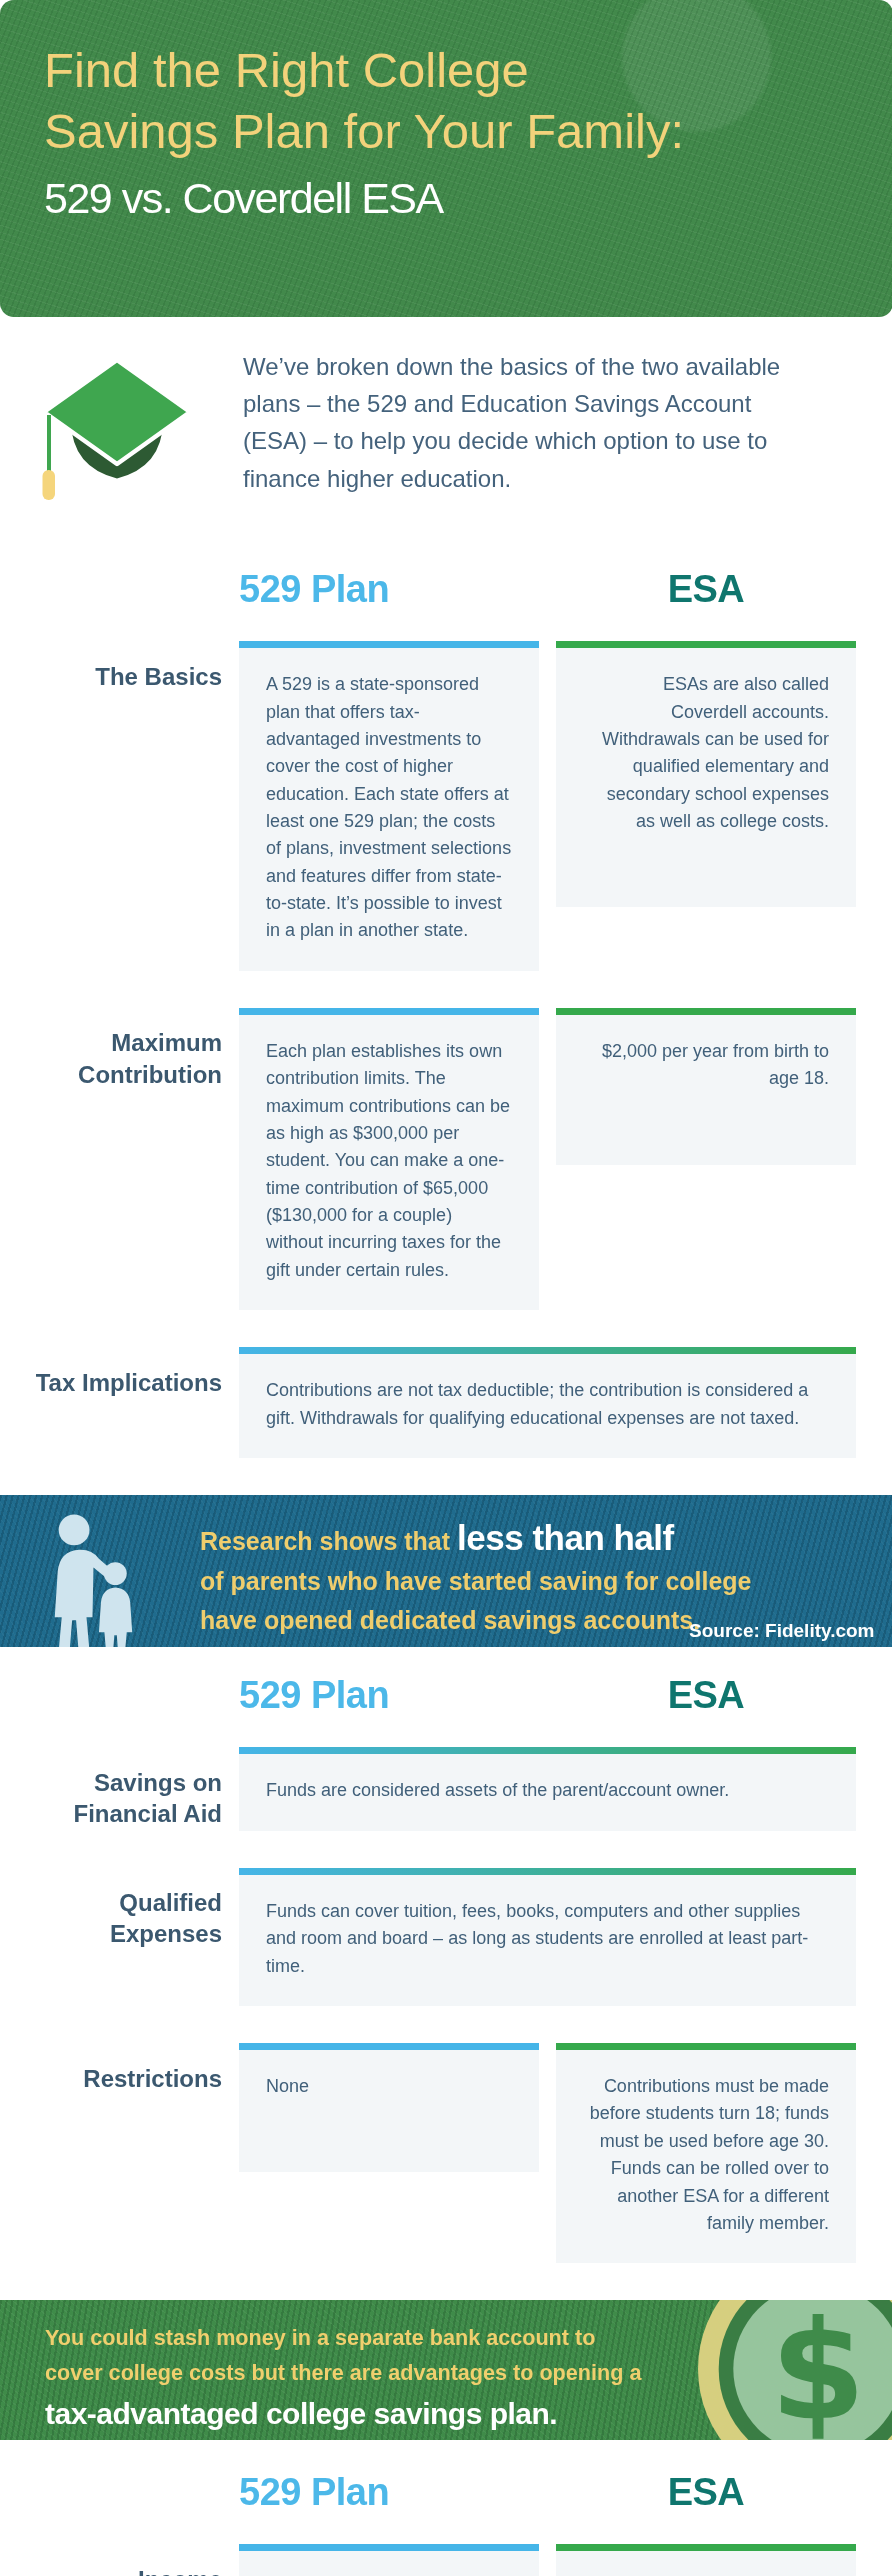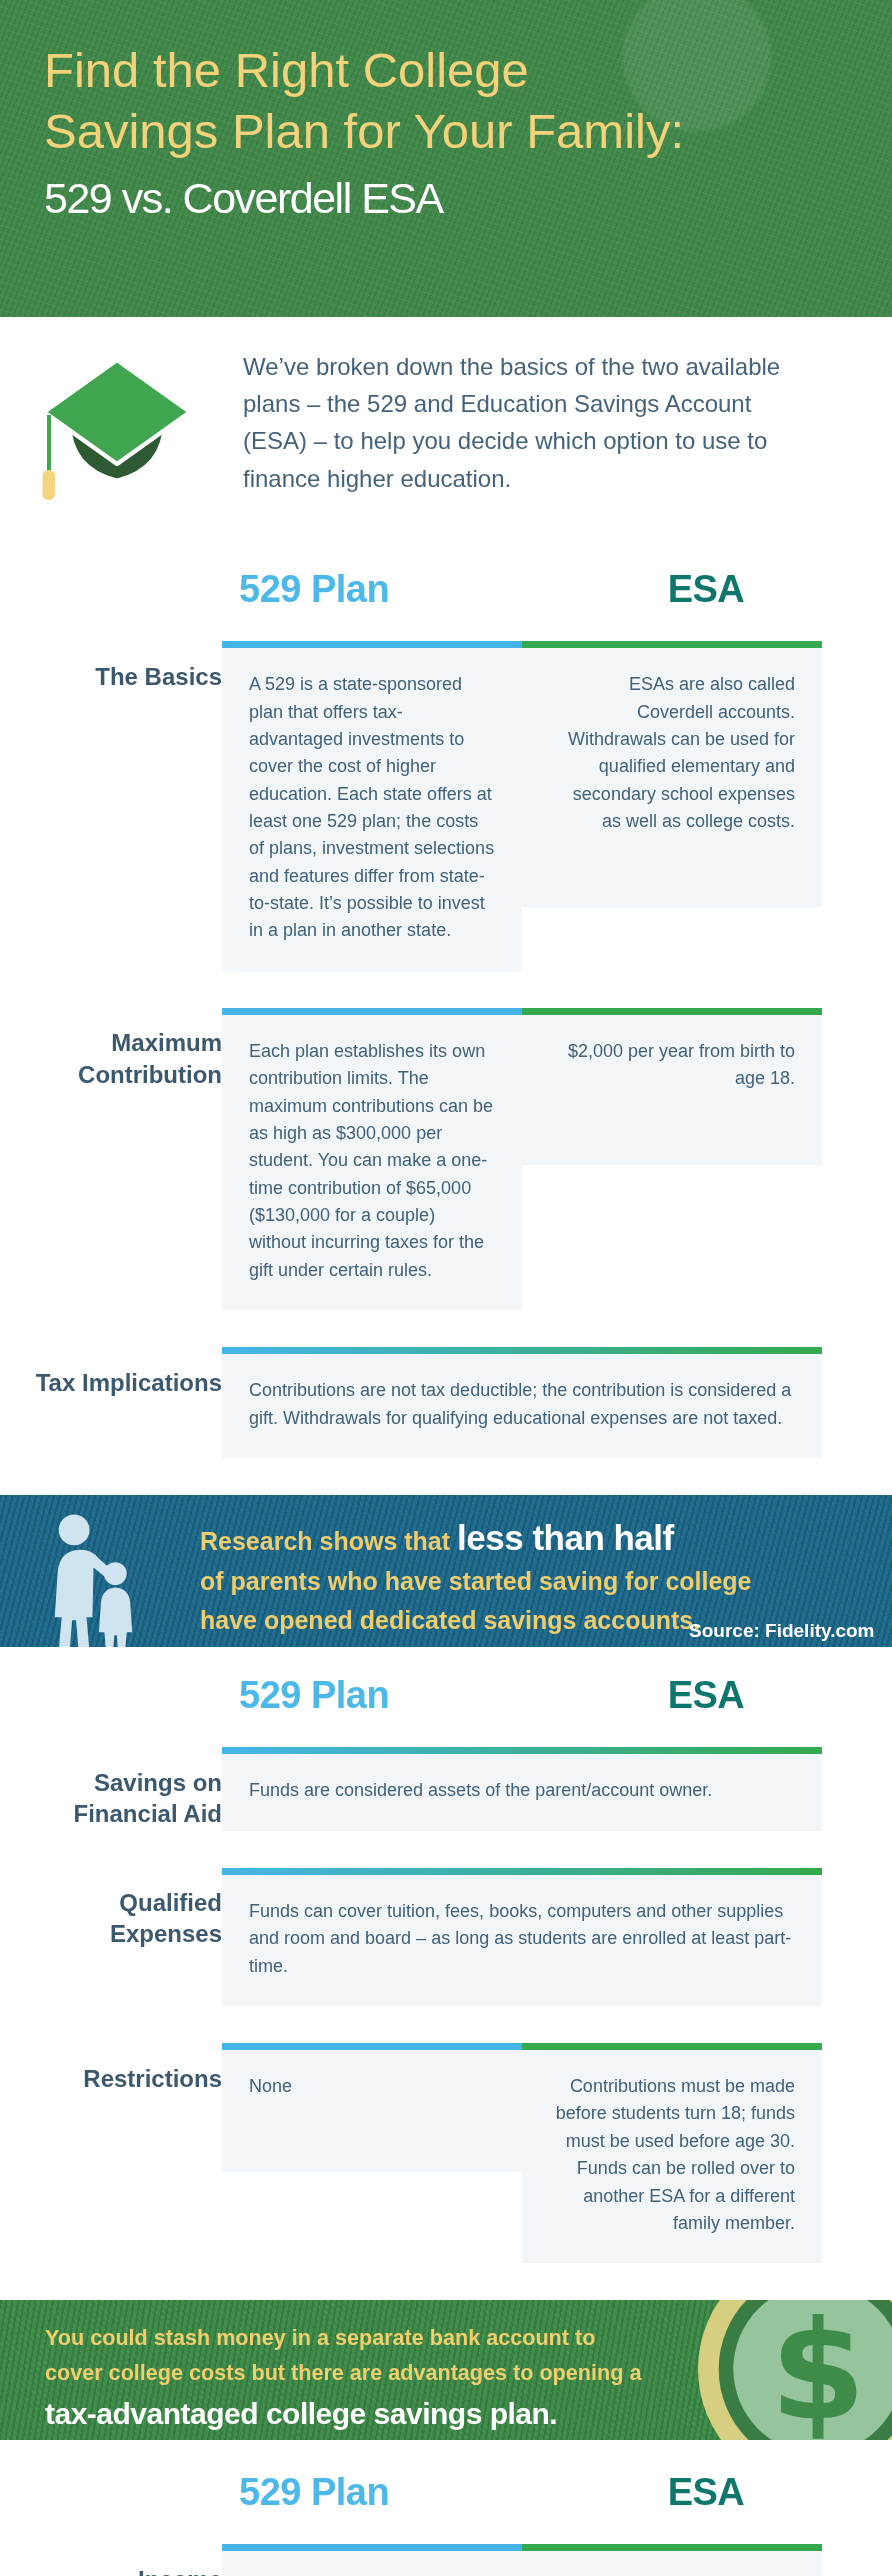--- a/index.html
+++ b/index.html
@@ -12,20 +12,21 @@
 
   
   .hero {
     height: 317px;
     background-color: #42894b;
     background-image:
       repeating-linear-gradient(112deg, rgba(16,66,28,0.14) 0 1.5px, transparent 1.5px 5.2px),
       repeating-linear-gradient(18deg, rgba(255,255,255,0.05) 0 1px, transparent 1px 6.7px),
       radial-gradient(circle at 78% 18%, rgba(255,255,255,0.07) 0 72px, transparent 77px);
     padding: 40px 31px 0 44px;
+    border-radius: 14px;
   }
   .hero-title {
     color: #f3d27b;
     font-size: 49px;
     font-weight: 400;
     line-height: 1.25;
     letter-spacing: 0px;
   }
   .hero-bold {
     margin-top: 11.3px;
@@ -55,20 +56,21 @@
     column-gap: 17px;
     padding: 0 27px 0 26px;
     margin: 27px 0 30px;
   }
   .hdr-529 { grid-column: 2; color: #4cb8e9; font-size: 38px; font-weight: 700; letter-spacing: -0.5px; }
   .hdr-esa { grid-column: 3; text-align: center; color: #0f766e; font-size: 38px; font-weight: 700; letter-spacing: -0.5px; }
 
   .crow {
     display: grid;
     grid-template-columns: 196px 300px 300px;
+    column-gap: 17px;
     padding: 0 27px 0 26px;
     margin-bottom: 37px;
     align-items: start;
   }
   .rlabel {
     grid-column: 1;
     text-align: right;
     color: #3b586f;
     font-size: 24px;
     font-weight: 700;

